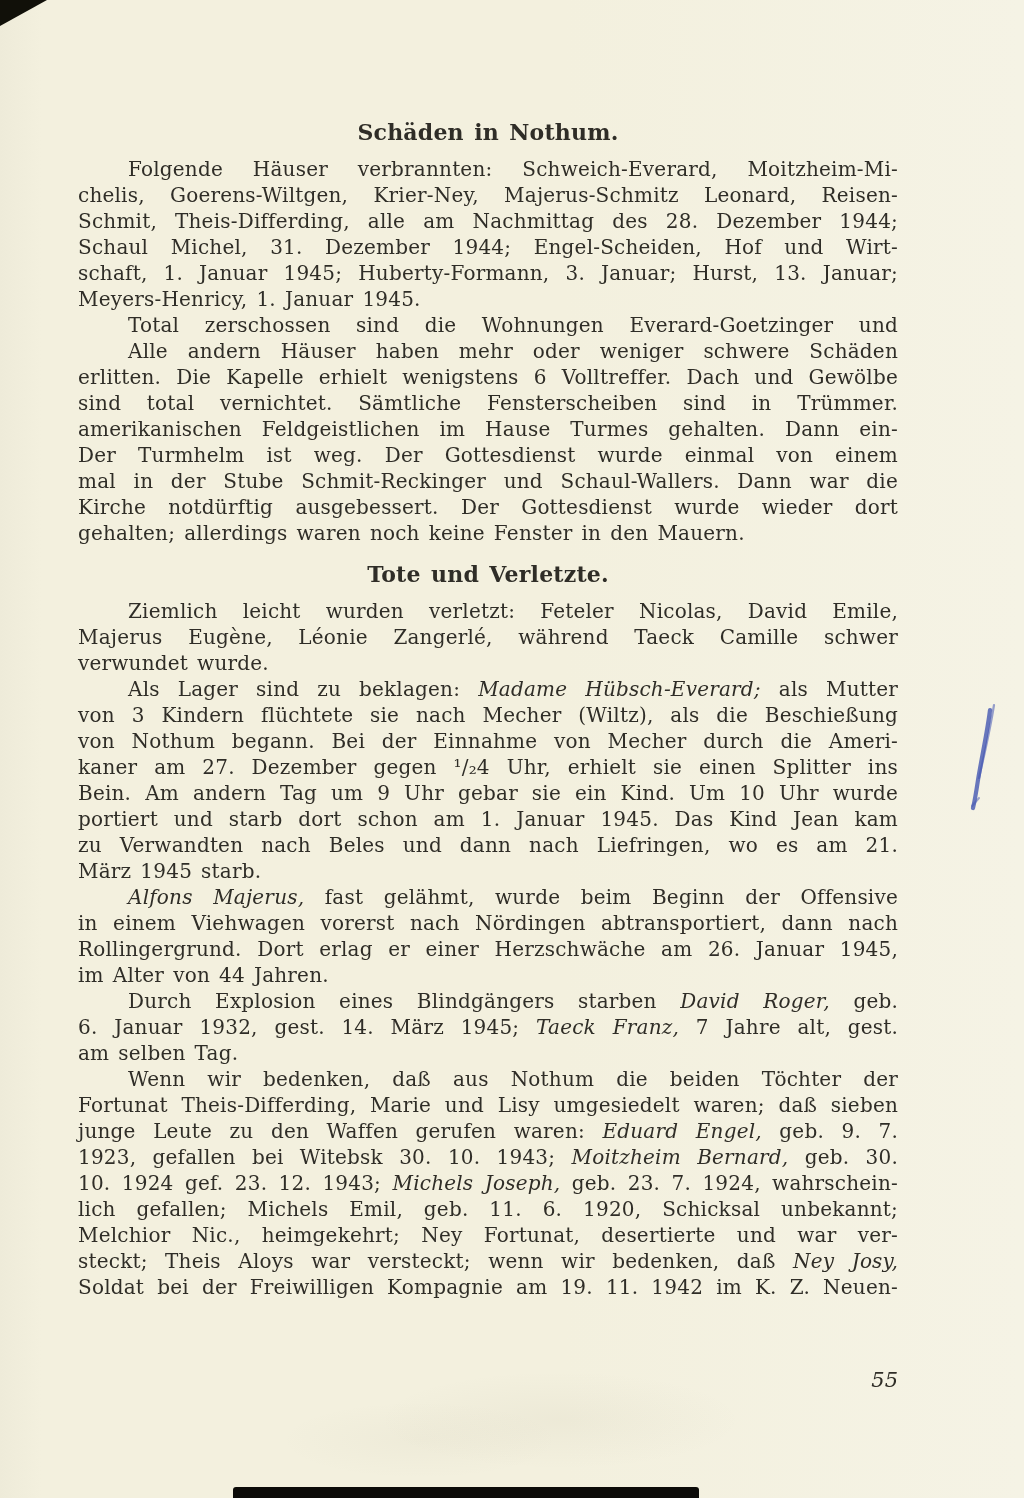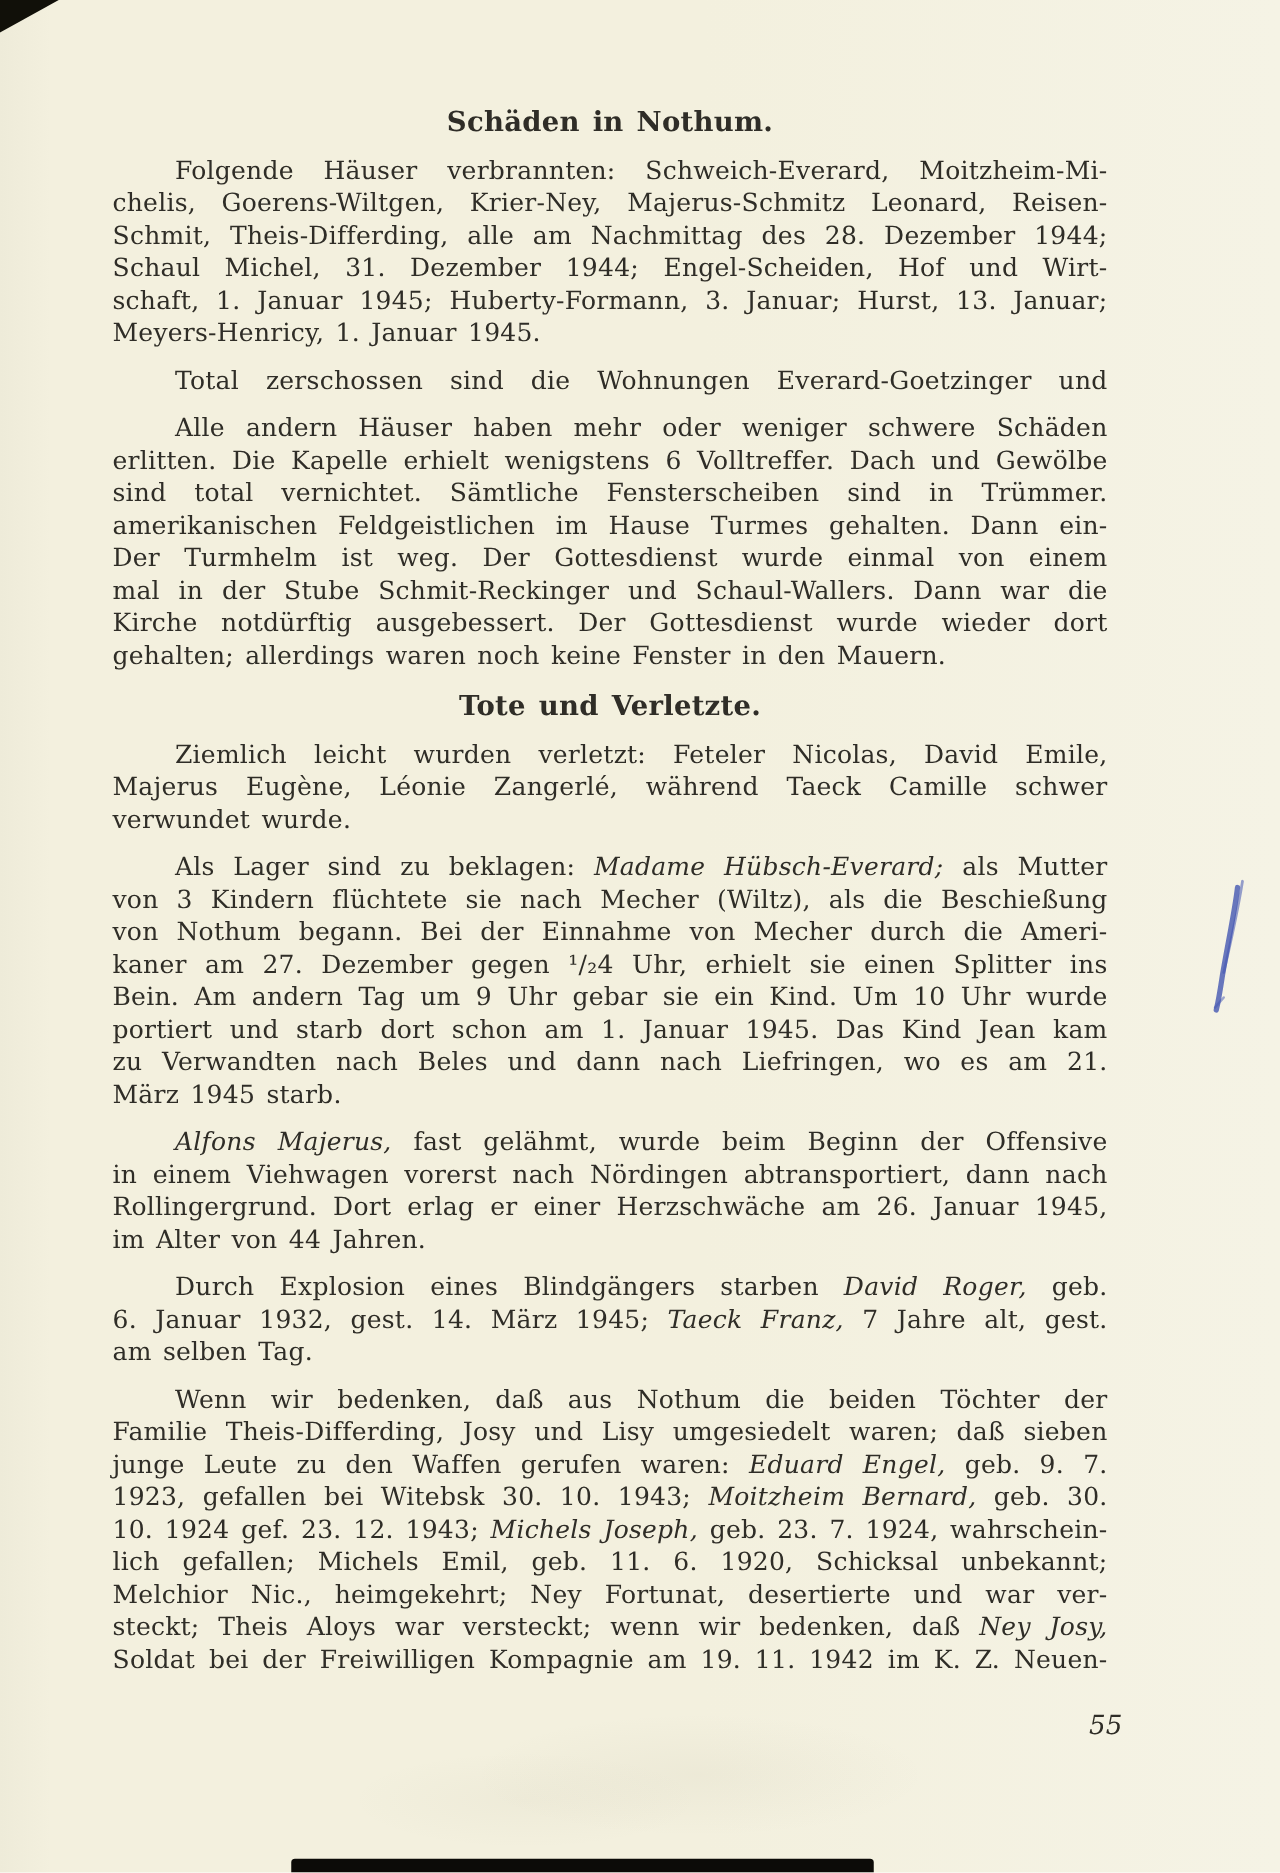--- a/index.html
+++ b/index.html
@@ -12,34 +12,34 @@
       radial-gradient(200px 55px at 420px 1440px, rgba(120,112,85,0.04), transparent 70%),
       linear-gradient(90deg, #eeebd9 0%, #f3f0de 4%, #f3f0de 55%, #f5f3e5 100%);
     font-family: "DejaVu Serif", "Liberation Serif", serif;
     color: #2f2d27;
   }
   .page { position: absolute; inset: 0; }
   .content {
     position: absolute;
     left: 78px; top: 0;
     width: 820px;
-    padding-top: 70px;
+    padding-top: 104px;
     font-size: 20px;
     line-height: 26px;
     letter-spacing: 0.2px;
     word-spacing: 2.5px;
   }
   .heading {
     font-weight: bold;
     text-align: center;
     font-size: 22px;
     line-height: 26px;
     margin: 15px 0 11px 0;
   }
-  .para { margin: 12px; }
+  .para { margin: 0; }
   .line {
     text-align: justify;
     text-align-last: justify;
     white-space: normal;
     height: 26px;
     overflow: visible;
   }
   .line.indent { padding-left: 50px; }
   .line.last { text-align-last: left; }
   .it { font-style: italic; }
@@ -118,21 +118,21 @@
         <div class="line"><span>Rollingergrund. Dort erlag er einer Herzschwäche am 26. Januar 1945,</span></div>
         <div class="line last"><span>im Alter von 44 Jahren.</span></div>
       </div>
       <div class="para">
         <div class="line indent"><span>Durch Explosion eines Blindgängers starben </span><span class="it">David Roger,</span><span> geb.</span></div>
         <div class="line"><span>6. Januar 1932, gest. 14. März 1945; </span><span class="it">Taeck Franz,</span><span> 7 Jahre alt, gest.</span></div>
         <div class="line last"><span>am selben Tag.</span></div>
       </div>
       <div class="para">
         <div class="line indent"><span>Wenn wir bedenken, daß aus Nothum die beiden Töchter der</span></div>
-        <div class="line"><span>Familie Theis-Differding, Josy und Lisy umgesiedelt waren; daß sieben</span></div>
+        <div class="line"><span>Fortunat Theis-Differding, Marie und Lisy umgesiedelt waren; daß sieben</span></div>
         <div class="line"><span>junge Leute zu den Waffen gerufen waren: </span><span class="it">Eduard Engel,</span><span> geb. 9. 7.</span></div>
         <div class="line"><span>1923, gefallen bei Witebsk 30. 10. 1943; </span><span class="it">Moitzheim Bernard,</span><span> geb. 30.</span></div>
         <div class="line"><span>10. 1924 gef. 23. 12. 1943; </span><span class="it">Michels Joseph,</span><span> geb. 23. 7. 1924, wahrschein-</span></div>
         <div class="line"><span>lich gefallen; Michels Emil, geb. 11. 6. 1920, Schicksal unbekannt;</span></div>
         <div class="line"><span>Melchior Nic., heimgekehrt; Ney Fortunat, desertierte und war ver-</span></div>
         <div class="line"><span>steckt; Theis Aloys war versteckt; wenn wir bedenken, daß </span><span class="it">Ney Josy,</span></div>
         <div class="line"><span>Soldat bei der Freiwilligen Kompagnie am 19. 11. 1942 im K. Z. Neuen-</span></div>
       </div>
     </div>
 

